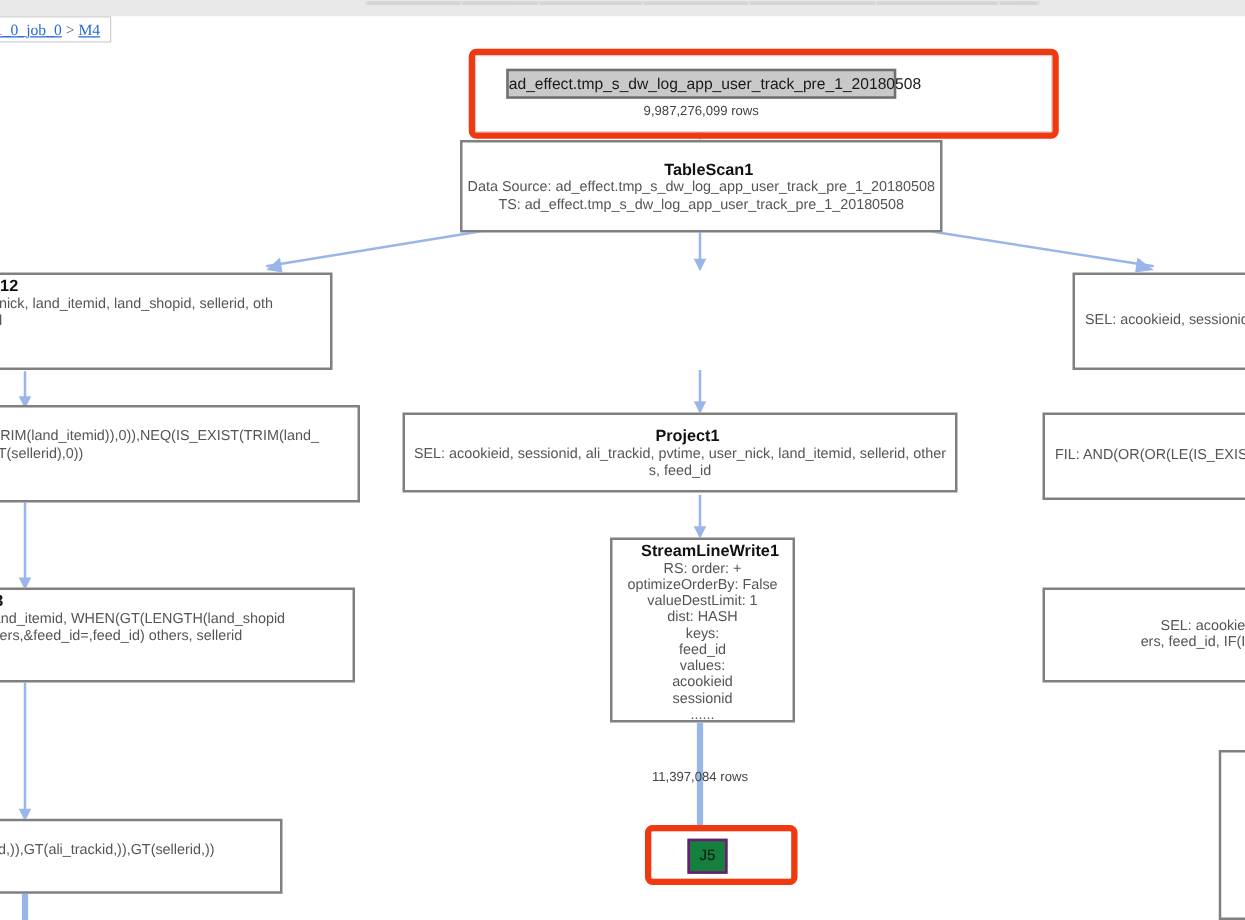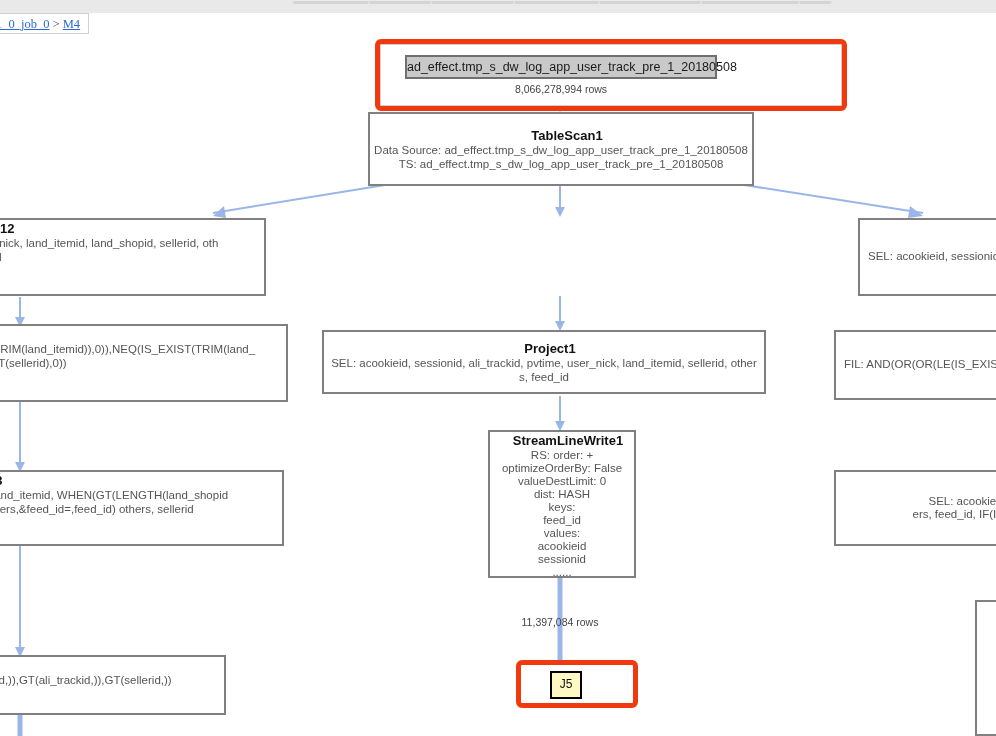--- a/index.html
+++ b/index.html
@@ -104,22 +104,22 @@
     font-size: 10.5px;
     color: #444444;
     text-align: center;
     white-space: nowrap;
   }
 
   
   .green-node {
     position: absolute;
     box-sizing: border-box;
-    background: #fef9c3;
-    border: 2px solid #000000;
+    background: #15803d;
+    border: 2px solid #701a75;
     color: #111111;
     font-size: 12px;
     text-align: center;
     line-height: 22px;
   }
 
   
   .hl {
     position: absolute;
     box-sizing: border-box;
@@ -213,21 +213,21 @@
       <polygon class="edge-head" points="553,664 567,664 560,676"></polygon>
     </g>
 
     <g>
       <path class="edge" d="M20,714 L20,736" style="stroke-width:5"></path>
     </g>
   </svg>
 
   <div class="card-plain" style="left:380px; top:44px; width:462px; height:62px;">
     <div class="table-chip" style="left:24px; top:10px; width:312px; height:24px;">ad_effect.tmp_s_dw_log_app_user_track_pre_1_20180508</div>
-    <div class="rows-label" style="left:24px; top:38px; width:312px;">8,066,278,994 rows</div>
+    <div class="rows-label" style="left:24px; top:38px; width:312px;">9,987,276,099 rows</div>
   </div>
   <div class="hl" style="left:375px; top:39px; width:472px; height:72px;"></div>
 
   <div class="node vcenter" style="left:368px; top:112px; width:386px; height:74px;">
     <span class="title">TableScan1</span>
     <span class="body"><span style="white-space:pre-line;">Data Source: ad_effect.tmp_s_dw_log_app_user_track_pre_1_20180508
 TS: ad_effect.tmp_s_dw_log_app_user_track_pre_1_20180508</span></span>
   </div>
 
   <div class="node" style="left:-66px; top:218px; width:332px; height:78px; text-align:left; padding-left:8px;">
@@ -259,21 +259,21 @@
   <div class="node" style="left:-78px; top:470px; width:362px; height:76px; text-align:left; padding-left:8px;">
     <span class="title" style="text-align:left;">Project13</span>
     <span class="body" style="text-align:left; white-space:pre-line;">user_nick, land_itemid, WHEN(GT(LENGTH(land_shopid
 CAT_EX(others,&amp;feed_id=,feed_id) others, sellerid</span>
   </div>
 
   <div class="node" style="left:488px; top:430px; width:148px; height:148px;">
     <span class="title">StreamLineWrite1</span>
     <span class="body" style="white-space:pre-line; line-height:13px;">RS: order: +
 optimizeOrderBy: False
-valueDestLimit: 0
+valueDestLimit: 1
 dist: HASH
 keys:
 feed_id
 values:
 acookieid
 sessionid
 ......</span>
   </div>
 
   <div class="node vcenter" style="left:834px; top:470px; width:320px; height:76px;">

